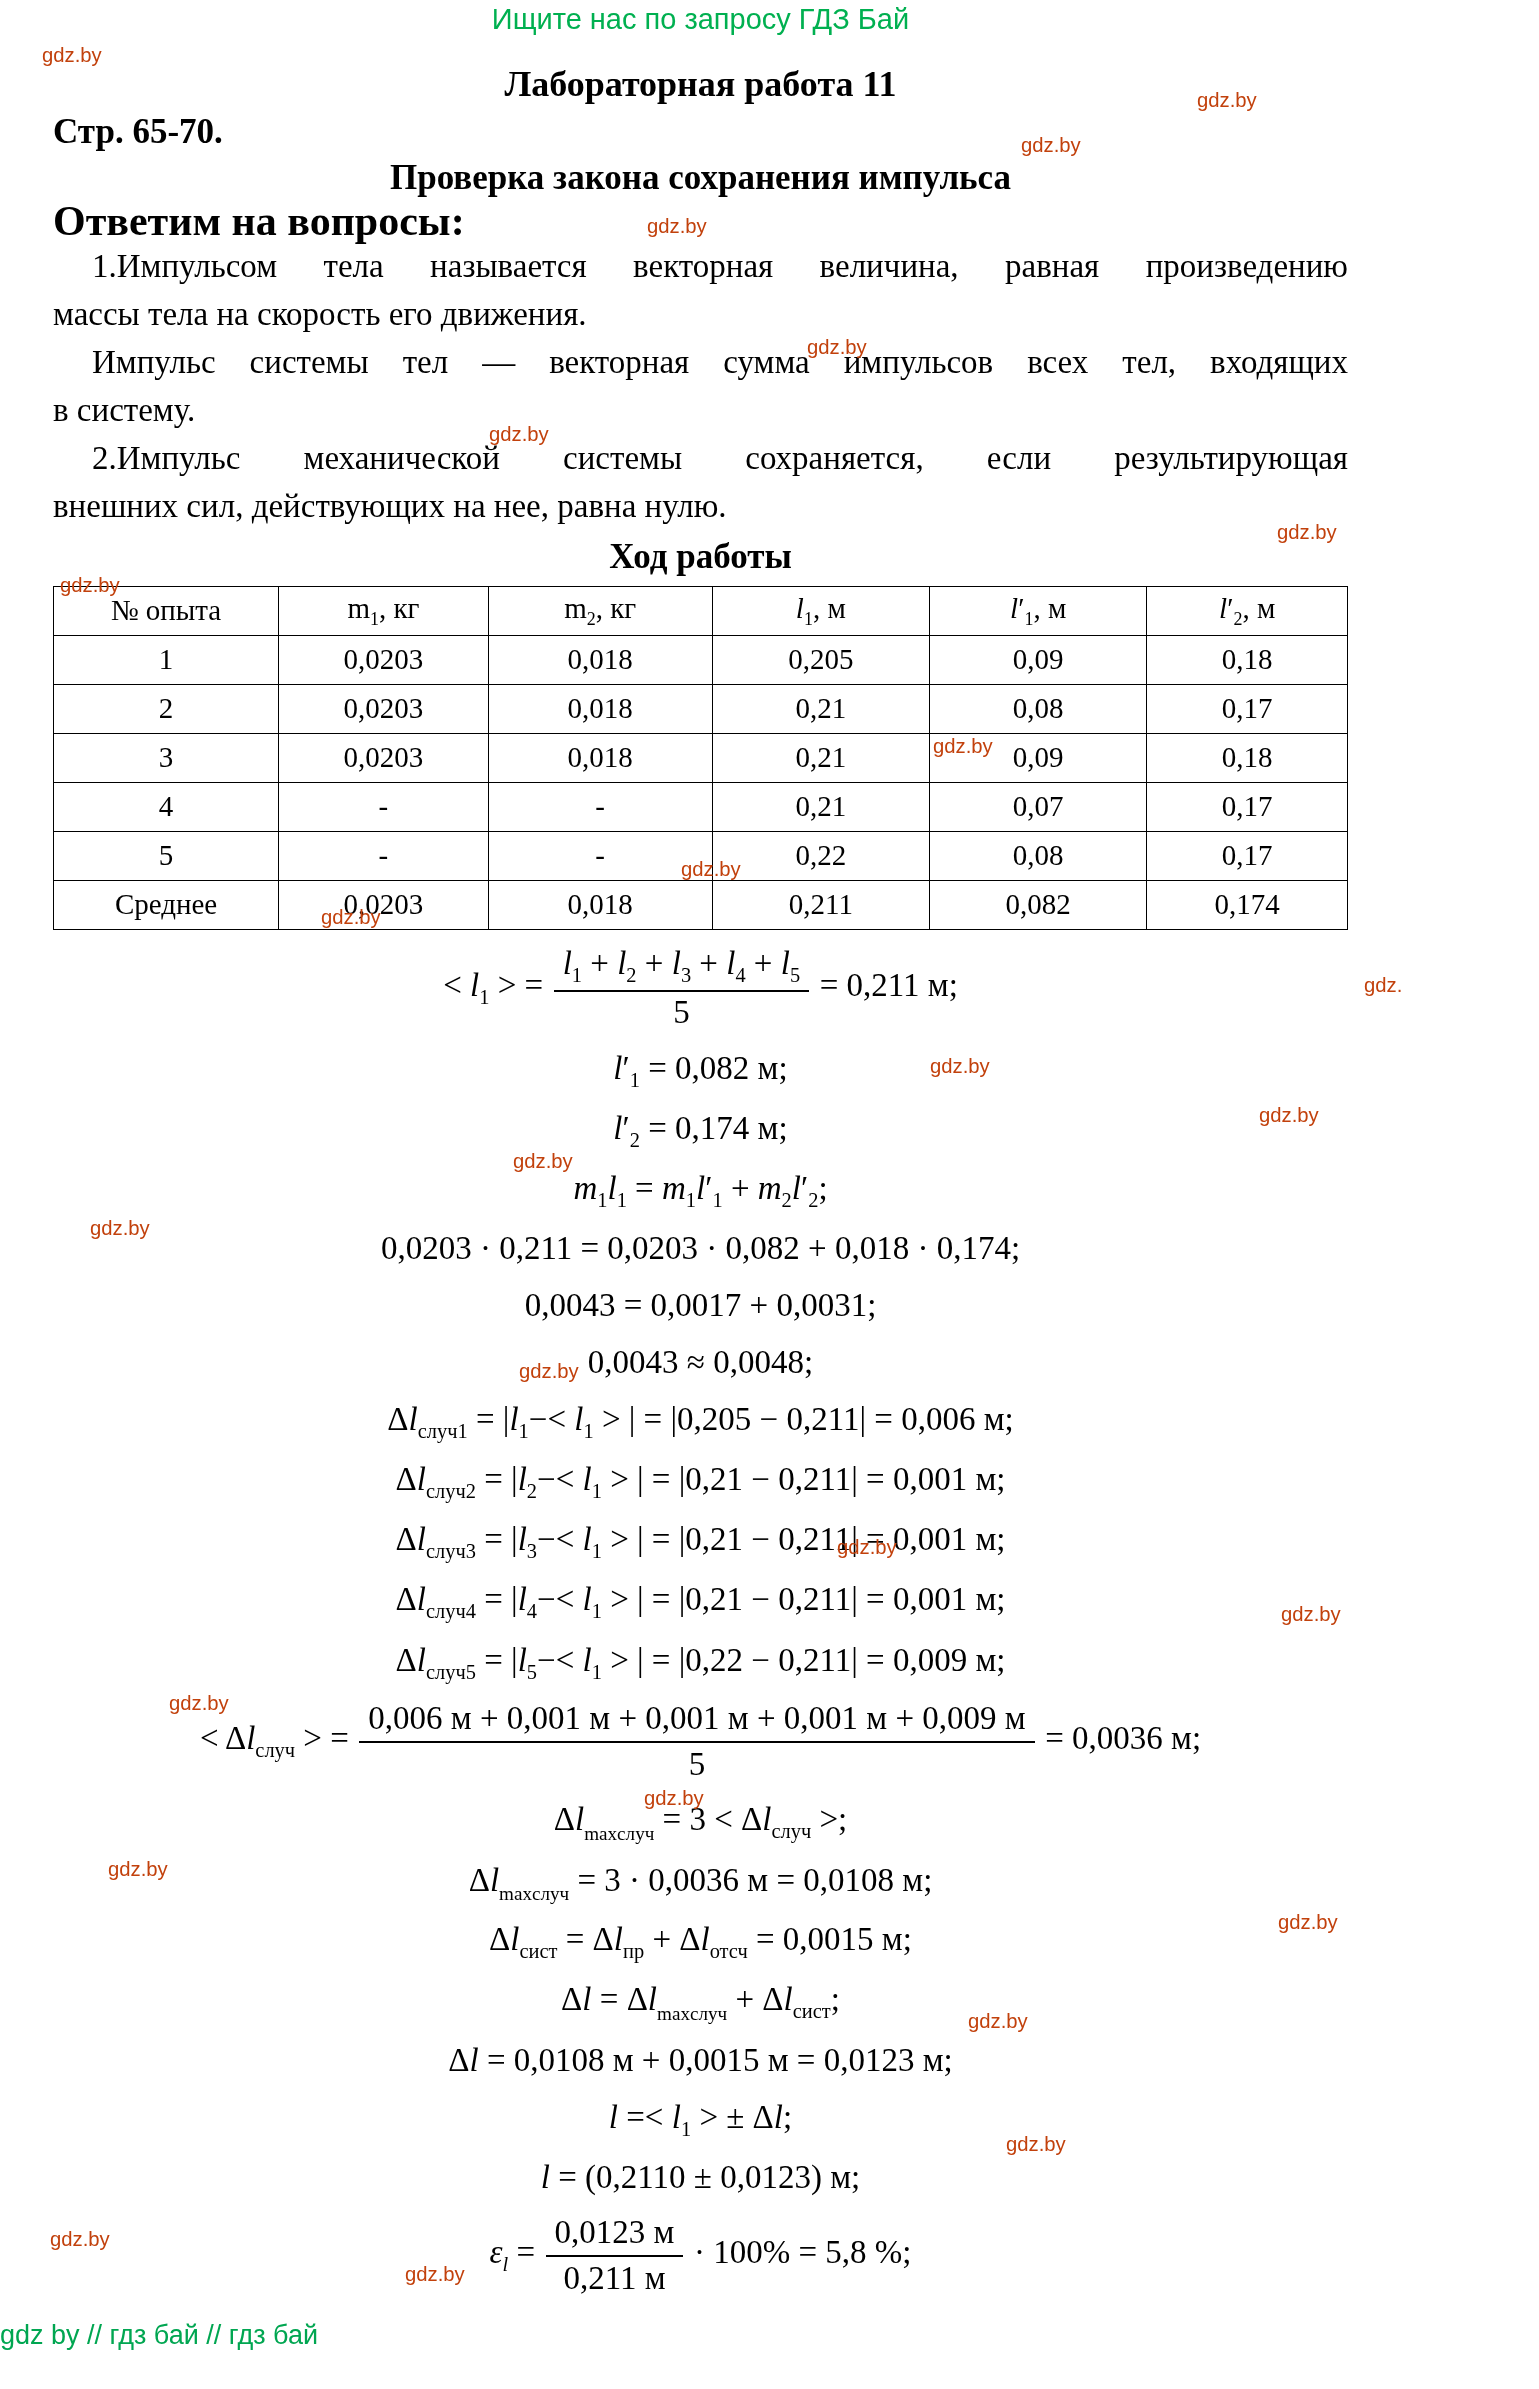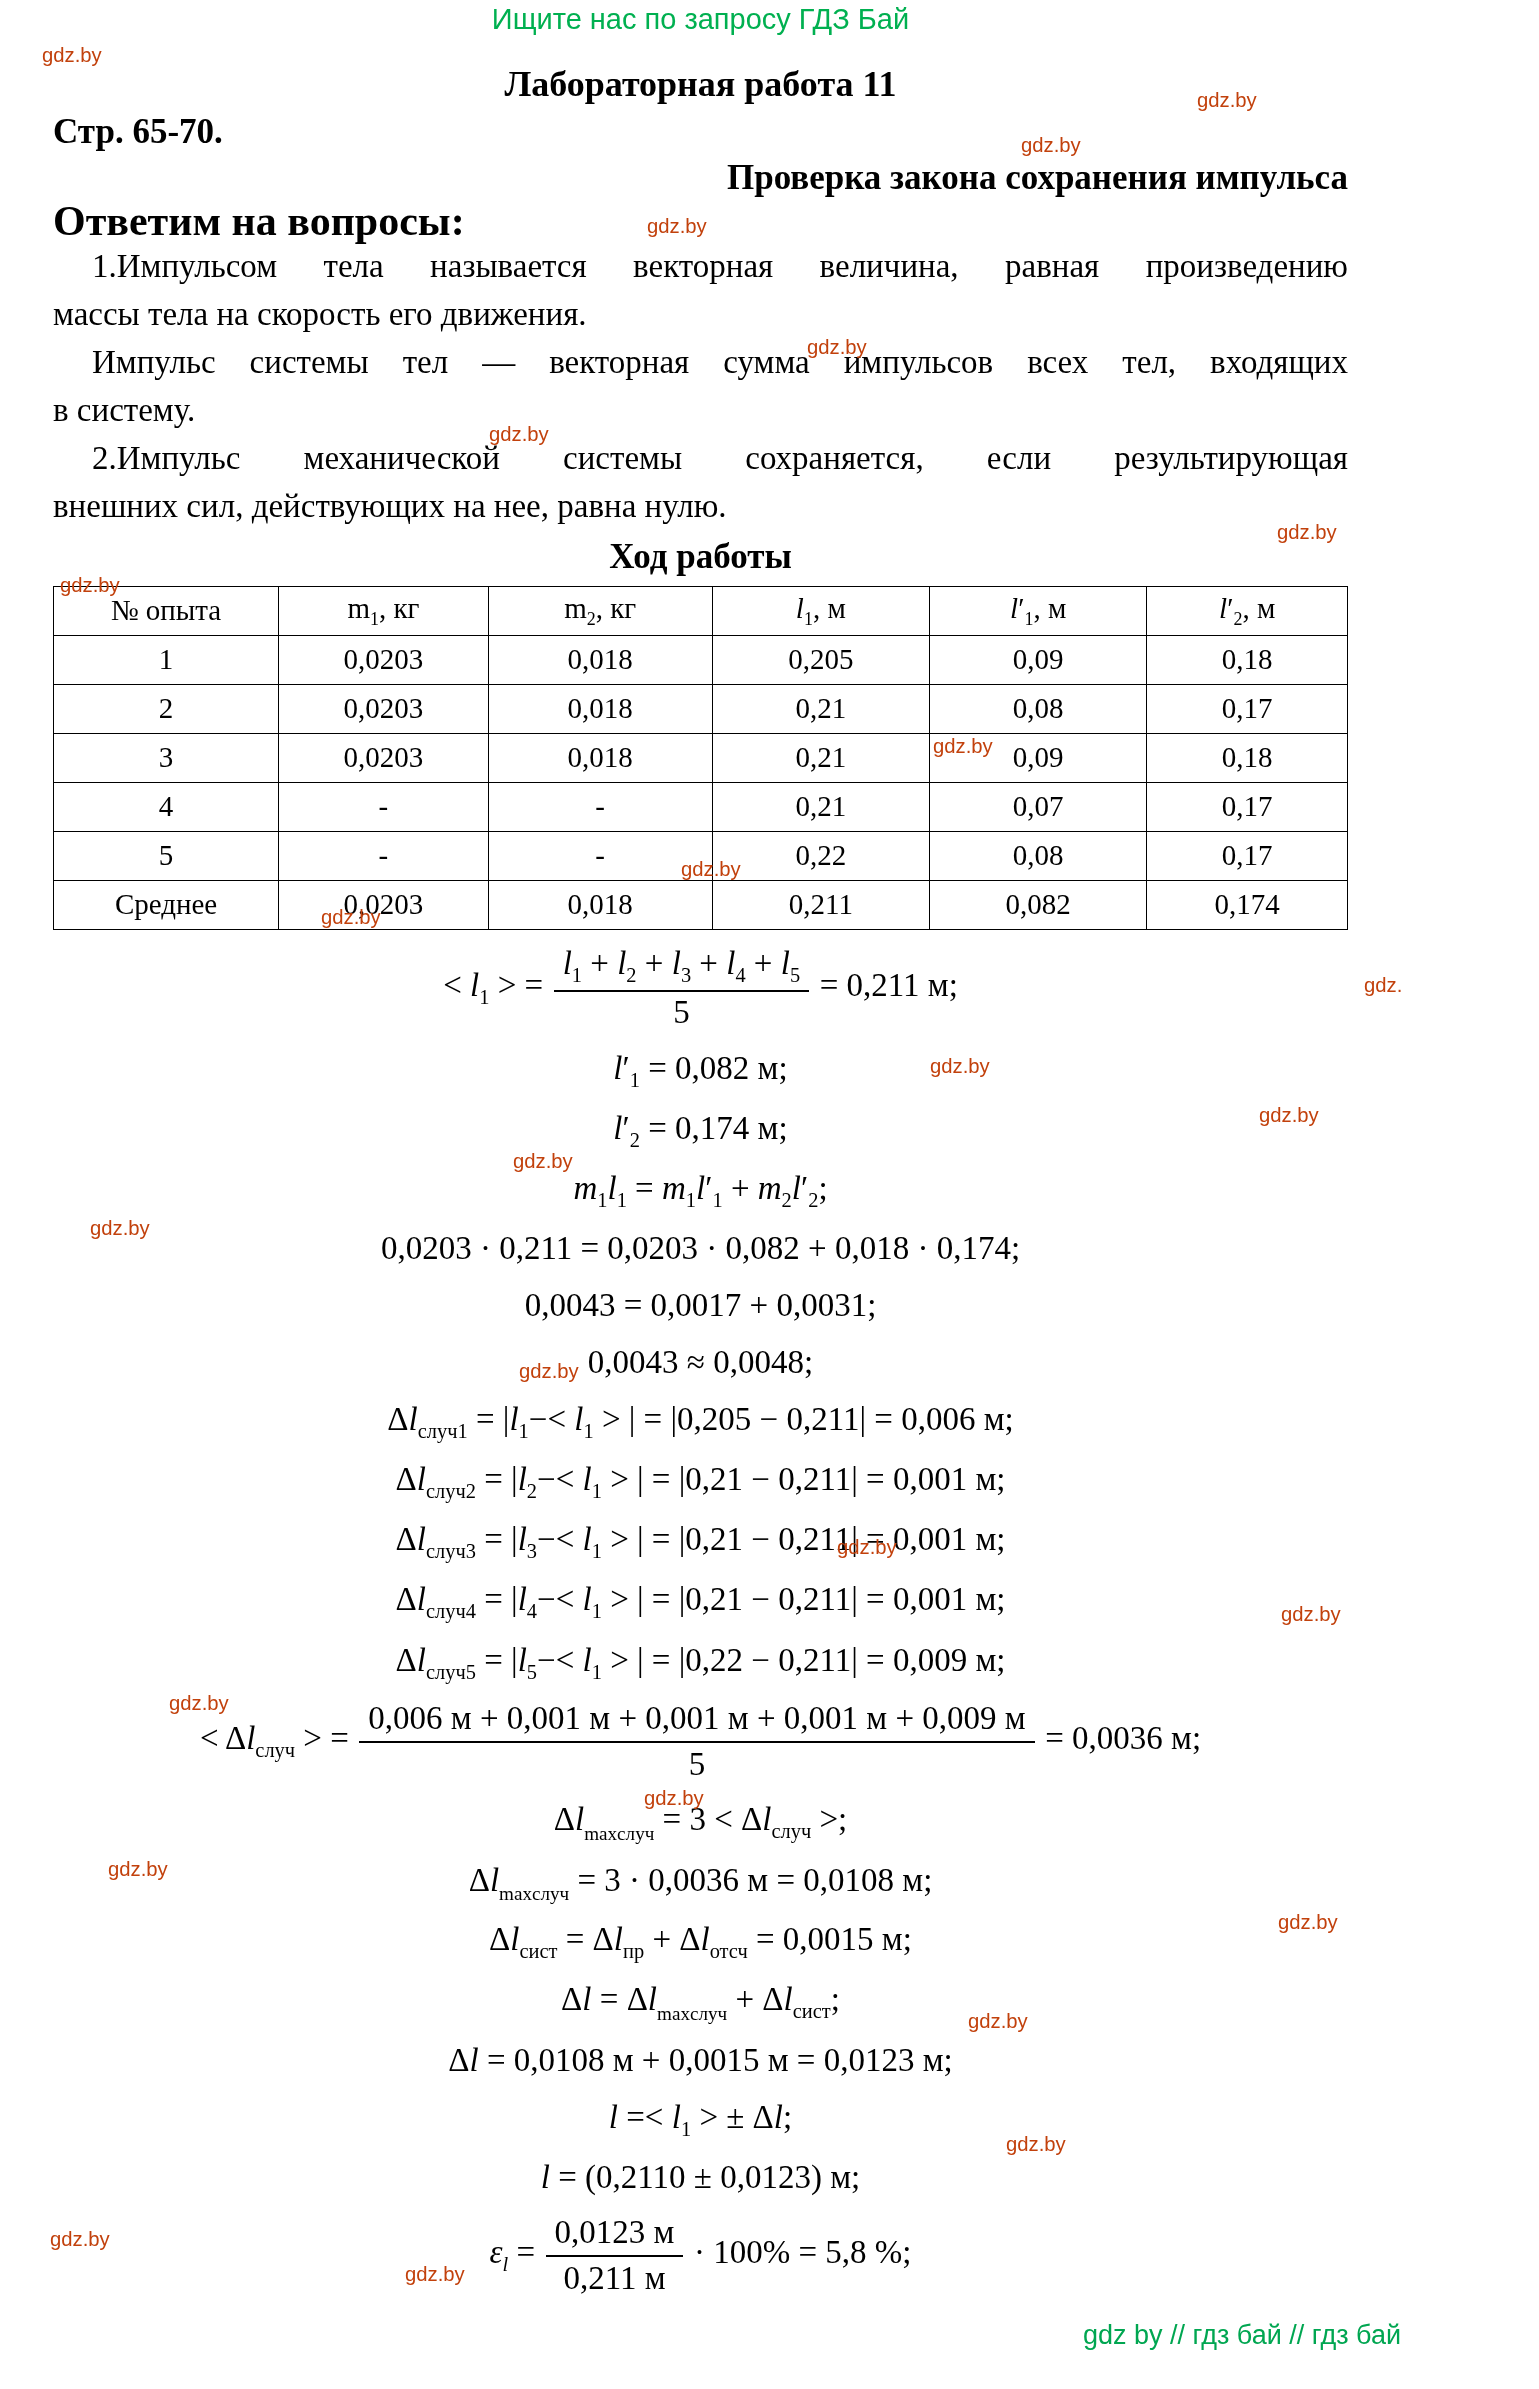--- a/index.html
+++ b/index.html
@@ -3,40 +3,40 @@
 <meta charset="utf-8">
 <style>
   html,body{margin:0;padding:0;background:#fff;}
   .page{position:relative;width:1401px;height:2389px;background:#fff;color:#000;
         font-family:"Liberation Serif", serif;overflow:hidden;}
   .promo{position:absolute;top:3px;left:0;right:0;text-align:center;
          font-family:"Liberation Sans", sans-serif;font-size:29px;}
   .content{position:absolute;top:63px;left:53px;right:53px;}
   .title{font-size:36px;font-weight:bold;text-align:center;line-height:42px;}
   .pageref{font-size:35px;font-weight:bold;line-height:41px;margin-top:6px;}
-  .subtitle{font-size:35px;font-weight:bold;text-align:right;line-height:41px;margin-top:4.5px;}
+  .subtitle{font-size:35px;font-weight:bold;text-align:center;line-height:41px;margin-top:4.5px;}
   .section{font-size:42px;font-weight:bold;line-height:41px;margin-top:3px;}
   .para{font-size:33px;line-height:48px;}
   .pline{white-space:normal;}
   .pline.indent{text-indent:39px;}
   .pline.stretch{text-align:justify;text-align-last:justify;}
   .workhead{font-size:35px;font-weight:bold;text-align:center;line-height:41px;margin:6px 0 9px;}
   table.results{width:100%;border-collapse:collapse;font-size:29px;table-layout:fixed;}
   table.results th,table.results td{border:1.5px solid #000;text-align:center;height:48px;
         font-weight:normal;padding:0 3px;overflow:hidden;}
   .formulas{margin-top:12px;font-size:33px;text-align:center;}
   .fline{margin:14px 0;line-height:1.3;}
   .fline i{font-style:italic;}
   sub,sup{font-size:0.62em;}
   .frac{display:inline-flex;flex-direction:column;vertical-align:middle;margin:0 10.5px;justify-content:space-between;}
   .frac .num{border-bottom:2.3px solid #000;padding:0 9px 3px;line-height:1.2;}
   .frac .den{padding-top:1.5px;line-height:1.2;}
   .ss{display:inline-flex;flex-direction:row;font-size:0.58em;line-height:1.05;
       vertical-align:-0.5em;text-align:left;}
-  .footer{position:absolute;top:2320px;left:0;right:0;text-align:right;
+  .footer{position:absolute;top:2320px;left:0;right:0;text-align:left;
           font-family:"Liberation Sans", sans-serif;font-size:27px;}
   .wm{position:absolute;font-family:"Liberation Sans", sans-serif;font-size:20.3px;color:#c2410c;}
 </style>
 </head>
 <body>
 
 <div class="page">
   <div class="promo" style="color: rgb(0, 176, 80);">Ищите нас по запросу ГДЗ Бай</div>
 
   <div class="content">

